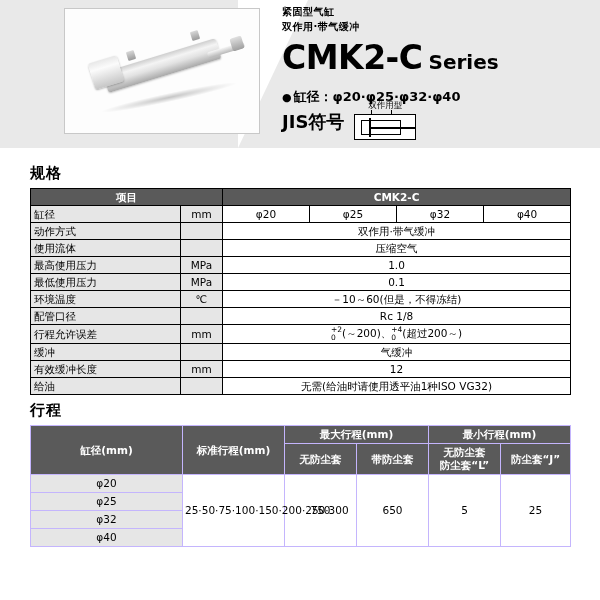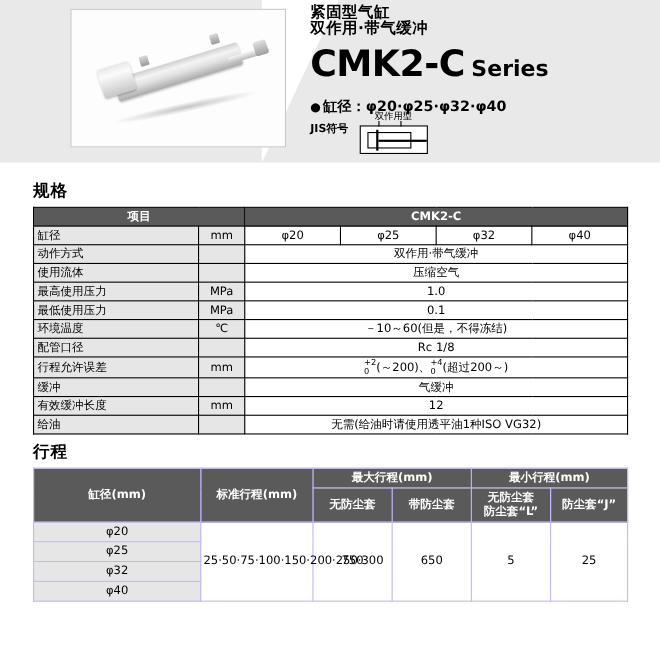--- a/index.html
+++ b/index.html
@@ -93,21 +93,21 @@
     background: radial-gradient(ellipse at center, rgba(0,0,0,.22), rgba(0,0,0,0) 70%);
     transform: rotate(-12deg);
   }
 
   .head-texts {
     position: absolute;
     left: 282px; top: 4px;
     width: 312px;
   }
   .head-line1, .head-line2 {
-    font-size: 14px;
+    font-size: 10px;
     line-height: 15px;
     font-weight: bold;
     letter-spacing: .5px;
   }
   .head-title {
     margin-top: 6px;
     font-size: 33px;
     font-weight: bold;
     letter-spacing: -.5px;
     line-height: 36px;
@@ -126,21 +126,21 @@
   }
   .bore-line .bullet { font-size: 11px; margin-right: 2px; }
 
   .jis-row {
     position: absolute;
     left: 282px; top: 100px;
     display: flex;
     align-items: flex-start;
     gap: 10px;
   }
-  .jis-label { font-size: 10px; font-weight: bold; padding-top: 10px; }
+  .jis-label { font-size: 18px; font-weight: bold; padding-top: 10px; }
   .jis-sym-wrap { text-align: center; }
   .jis-sym-caption { font-size: 8.5px; margin-bottom: 2px; }
   .jis-sym {
     width: 62px; height: 26px;
     border: 1px solid #000;
     position: relative;
     background: #fff;
   }
   .jis-sym .piston {
     position: absolute; left: 14px; top: 3px;

